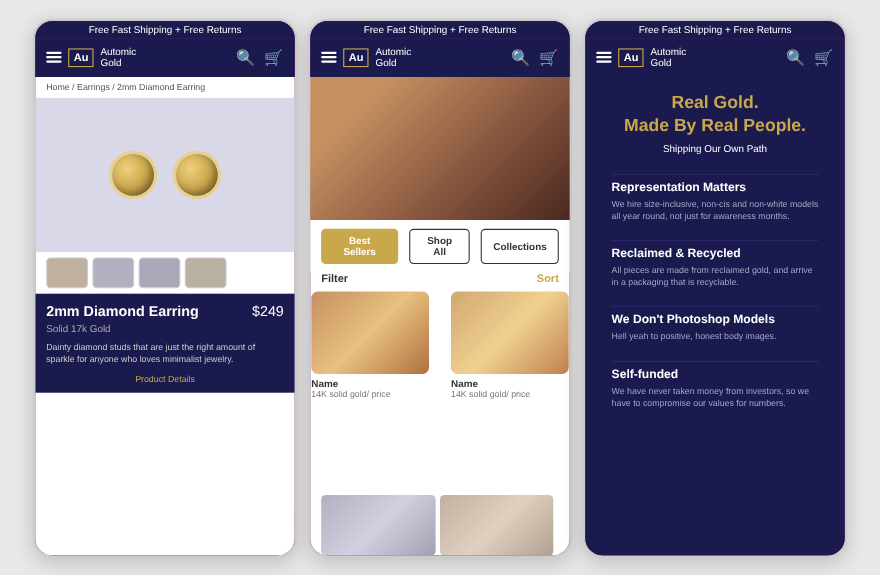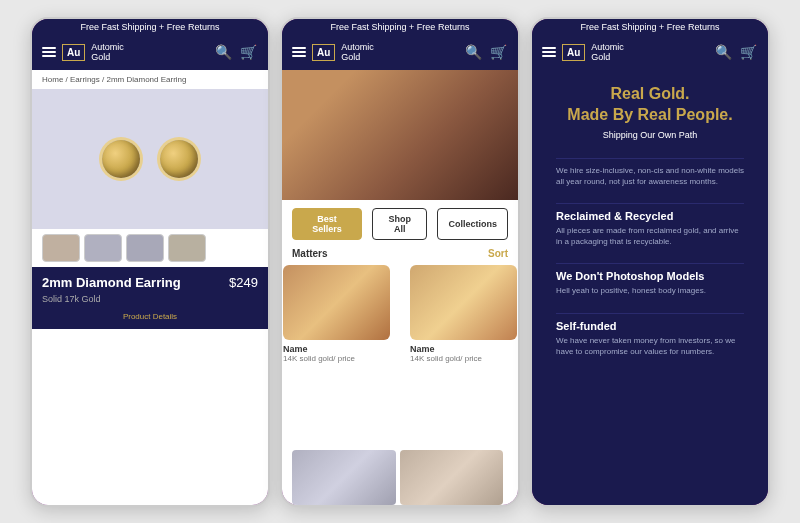--- a/index.html
+++ b/index.html
@@ -225,20 +225,21 @@
       <div class="thumb thumb-2"></div>
       <div class="thumb thumb-3"></div>
       <div class="thumb thumb-4"></div>
     </div>
     <div class="product-info">
       <div class="product-title-row">
         <div class="product-title">2mm Diamond Earring</div>
         <div class="product-price">$249</div>
       </div>
       <div class="product-subtitle">Solid 17k Gold</div>
+      <div class="product-desc">Dainty diamond studs that are just the right amount of sparkle for anyone who loves minimalist jewelry.</div>
       <div class="product-detail-link">Product Details</div>
     </div>
   </div>
 </div>
 
 <div class="phone-wrapper">
   <div class="top-bar">Free Fast Shipping + Free Returns</div>
   <div class="nav-bar">
     <div class="nav-left">
       <div class="hamburger">
@@ -260,21 +261,21 @@
   <div class="phone2-content">
     <div class="hero-img">
       <div class="hero-hand"></div>
     </div>
     <div class="filter-tabs">
       <button class="tab-btn active">Best Sellers</button>
       <button class="tab-btn inactive">Shop All</button>
       <button class="tab-btn inactive">Collections</button>
     </div>
     <div class="filter-sort">
-      <span class="filter-label">Matters</span>
+      <span class="filter-label">Filter</span>
       <span class="sort-label">Sort</span>
     </div>
     <div class="product-grid">
       <div class="product-card">
         <div class="card-img card-img-1"></div>
         <div class="card-name">Name</div>
         <div class="card-sub">14K solid gold/ price</div>
       </div>
       <div class="product-card">
         <div class="card-img card-img-2"></div>
@@ -310,20 +311,21 @@
     </div>
   </div>
   <div class="phone3-content">
     <div class="hero-title">
       <span>Real Gold.</span><br>
       <span>Made By Real People.</span>
     </div>
     <div class="hero-subtitle">Shipping Our Own Path</div>
     <div class="divider"></div>
     <div class="section-item">
+      <div class="section-heading">Representation Matters</div>
       <div class="section-body">We hire size-inclusive, non-cis and non-white models all year round, not just for awareness months.</div>
     </div>
     <div class="divider"></div>
     <div class="section-item">
       <div class="section-heading">Reclaimed &amp; Recycled</div>
       <div class="section-body">All pieces are made from reclaimed gold, and arrive in a packaging that is recyclable.</div>
     </div>
     <div class="divider"></div>
     <div class="section-item">
       <div class="section-heading">We Don't Photoshop Models</div>

